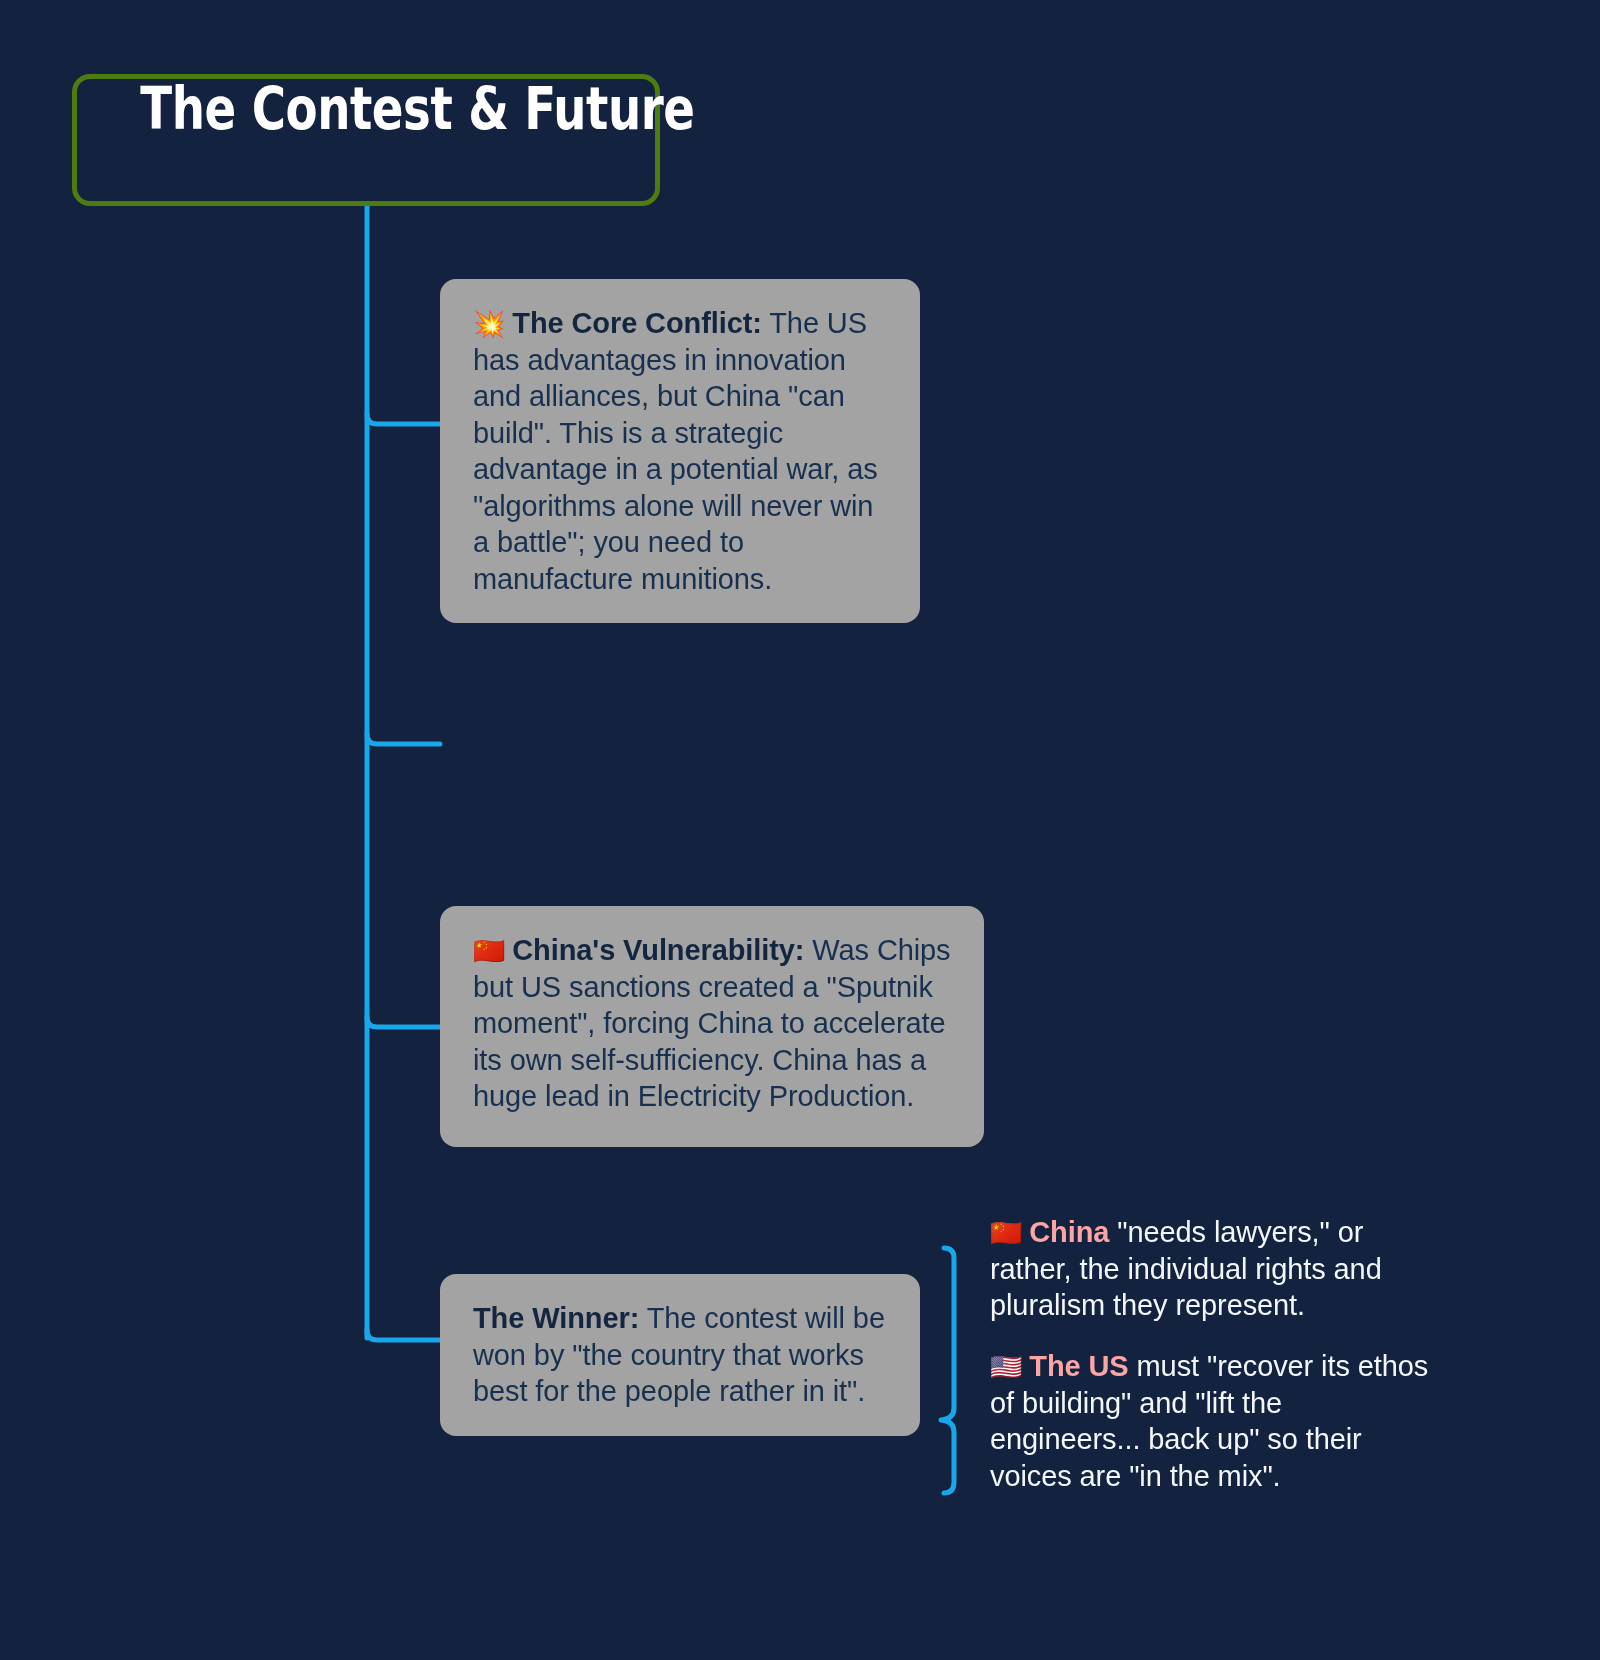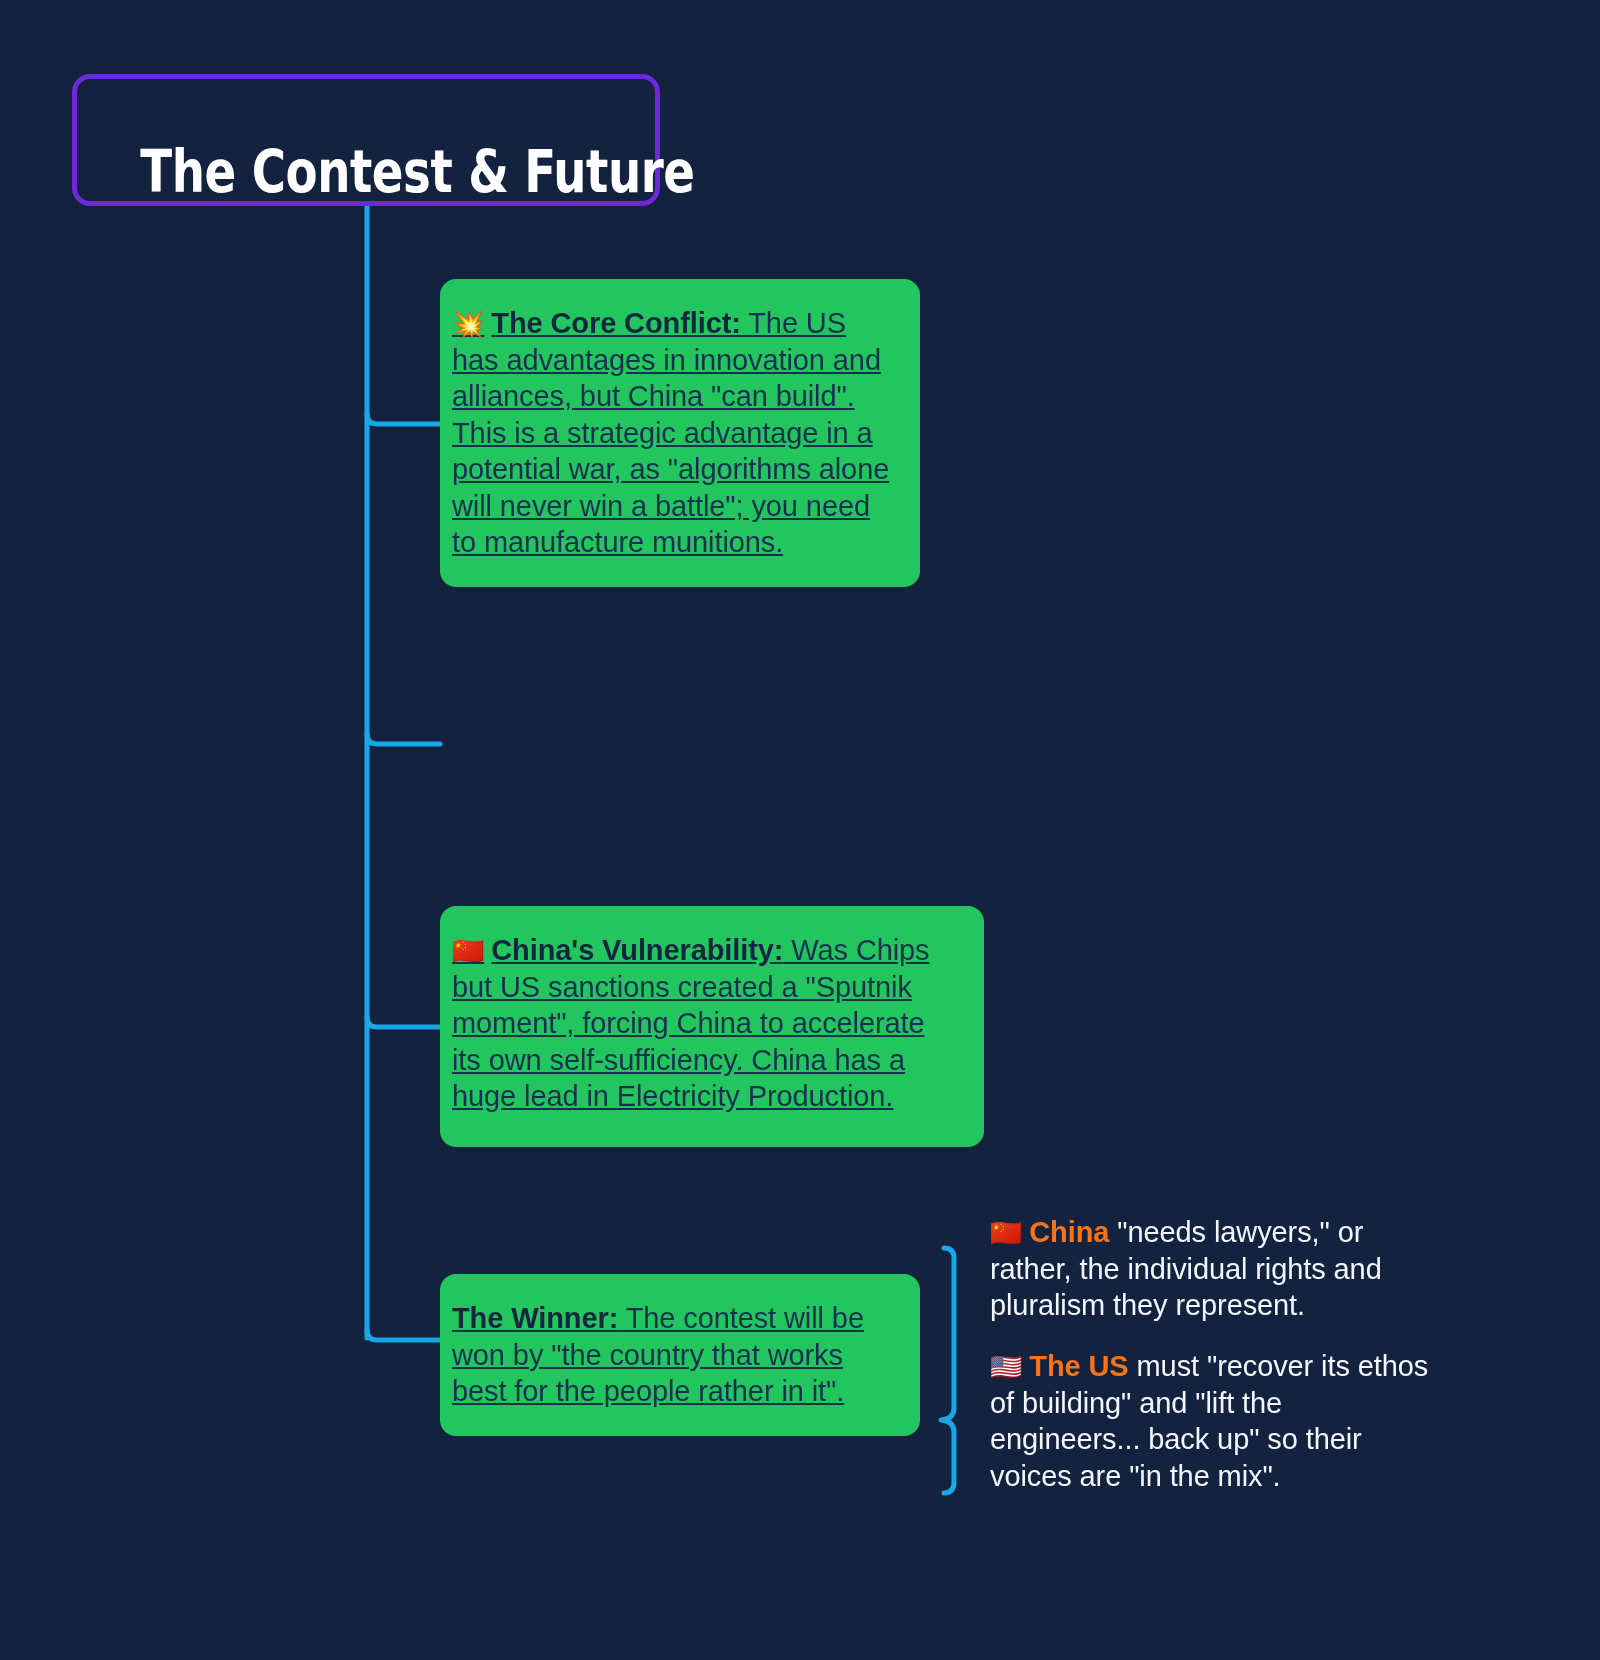--- a/index.html
+++ b/index.html
@@ -32,51 +32,50 @@
   }
 
   
   .root-node {
     position: absolute;
     left: 72px;
     top: 74px;
     width: 588px;
     height: 132px;
     box-sizing: border-box;
-    border: 5px solid #6d28d9;
+    border: 5px solid #4d7c0f;
     border-radius: 18px;
     background: transparent;
     display: flex;
-    align-items: flex-end;
+    align-items: flex-start;
   }
   .root-title {
     color: #ffffff;
     font-family: "Liberation Sans Narrow", "DejaVu Sans Condensed", "Liberation Sans", sans-serif;
     font-size: 59px;
     font-weight: bold;
     letter-spacing: -0.5px;
     padding-left: 72px;
     line-height: 1;
     transform: scaleX(0.88);
     transform-origin: left center;
     white-space: nowrap;
   }
 
   
   .card {
     position: absolute;
-    background: #22c55e;
+    background: #a3a3a3;
     border-radius: 16px;
     box-sizing: border-box;
-    padding: 26px 30px 26px 12px;
+    padding: 26px 30px 26px 33px;
     color: #18304f;
     font-size: 29px;
     line-height: 1.26;
     letter-spacing: -0.1px;
-    text-decoration: underline;
   }
   .card .lead {
     font-weight: bold;
     color: #14263f;
   }
   .emoji {
     font-family: "DejaVu Sans", sans-serif;
     font-size: 26px;
     margin-right: 7px;
   }
@@ -88,21 +87,21 @@
 
   
   .leaf {
     position: absolute;
     color: #f3f7fb;
     font-size: 29px;
     line-height: 1.26;
     letter-spacing: -0.1px;
     width: 440px;
   }
-  .leaf .lead { font-weight: bold; color: #f97316; }
+  .leaf .lead { font-weight: bold; color: #fca5a5; }
 
   #leaf-china { left: 990px; top: 1214px; }
   #leaf-us    { left: 990px; top: 1348px; }
 </style>
 </head>
 <body>
 
 <div id="canvas">
 
   <svg id="wires" viewBox="0 0 1600 1660" width="1600" height="1660">

